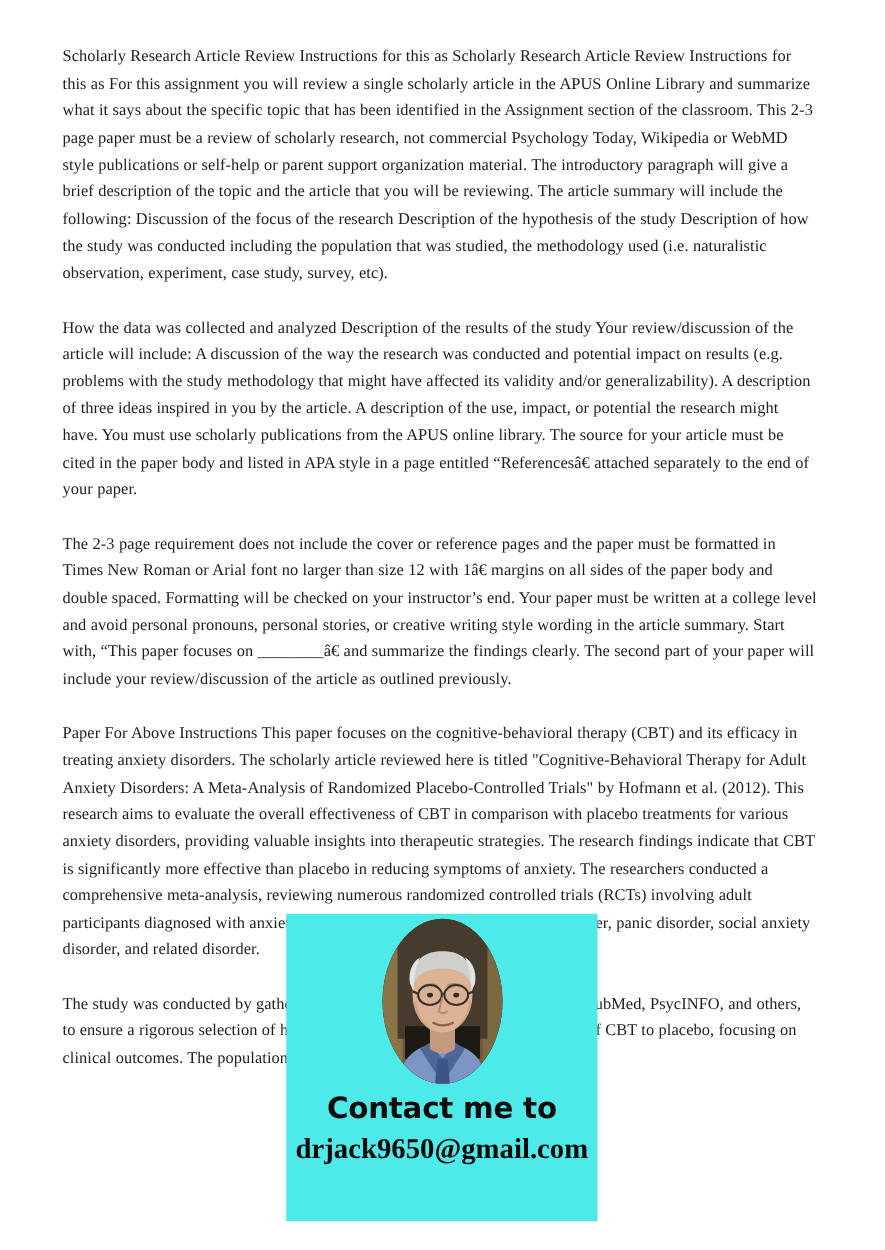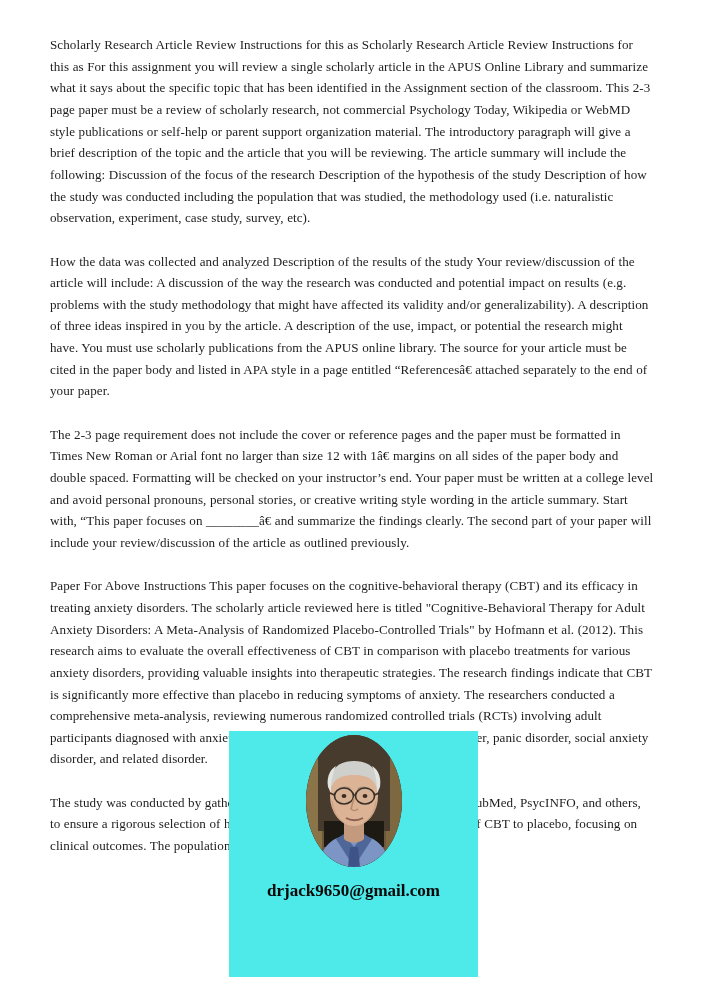--- a/index.html
+++ b/index.html
@@ -82,21 +82,21 @@
     color: #0b0b0b;
     text-align: center;
     letter-spacing: -0.2px;
   }
   #contact-headline .hl-line { display: block; white-space: nowrap; }
 
   #contact-email {
     margin-top: 5px;
     font-family: "Liberation Serif", "DejaVu Serif", serif;
     font-weight: bold;
-    font-size: 17px;
+    font-size: 23px;
     line-height: 27px;
     color: #080808;
     text-align: center;
     white-space: nowrap;
   }
 </style>
 </head>
 <body>
 
 <div id="document-page">
@@ -154,19 +154,20 @@
 
           <path d="M40 83 C45 86 52 86 57 83" stroke="#8e5f50" stroke-width="1.8" fill="none"></path>
 
           <path d="M26 66 C27 76 32 84 38 88" stroke="#c69b7d" stroke-width="1.4" fill="none" opacity="0.7"></path>
           <path d="M70 66 C69 76 64 84 58 88" stroke="#c69b7d" stroke-width="1.4" fill="none" opacity="0.7"></path>
         </g>
       </svg>
     </div>
 
     <div id="contact-headline">
+      <span class="hl-line">Contact me to</span>
     </div>
 
     <div id="contact-email">drjack9650@gmail.com</div>
 
   </div>
 
 </div>
 
 </body></html>

